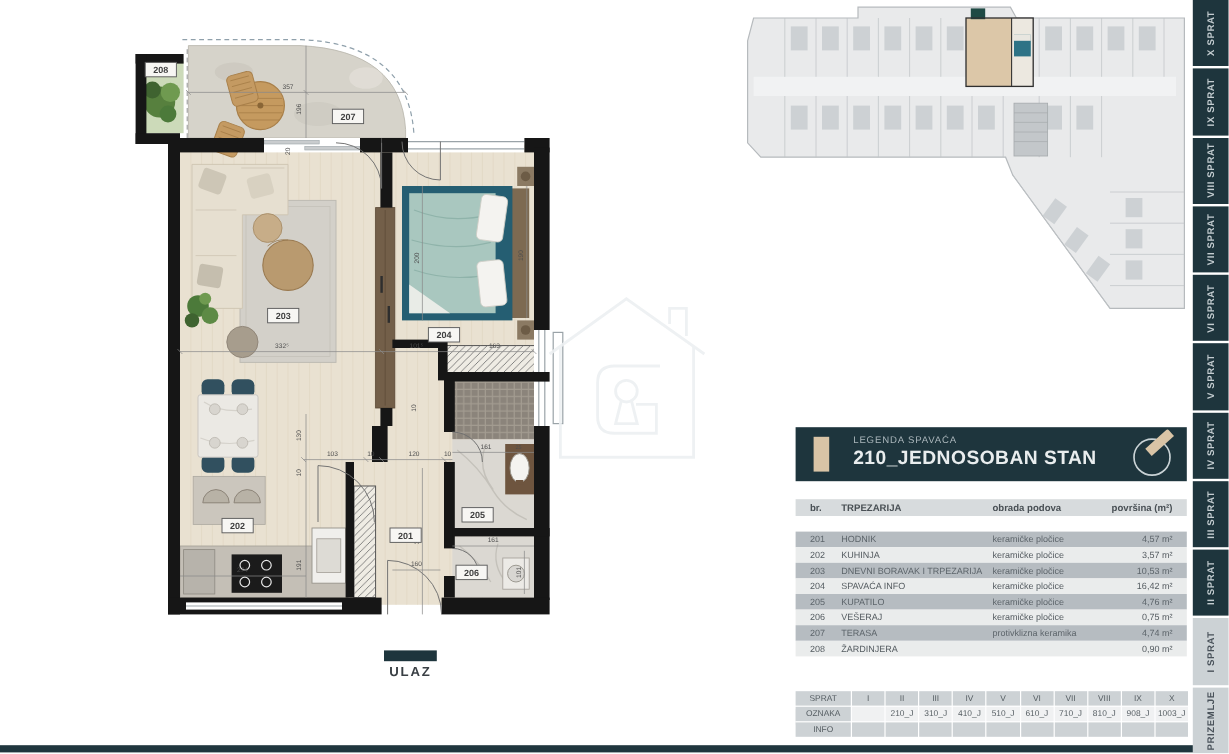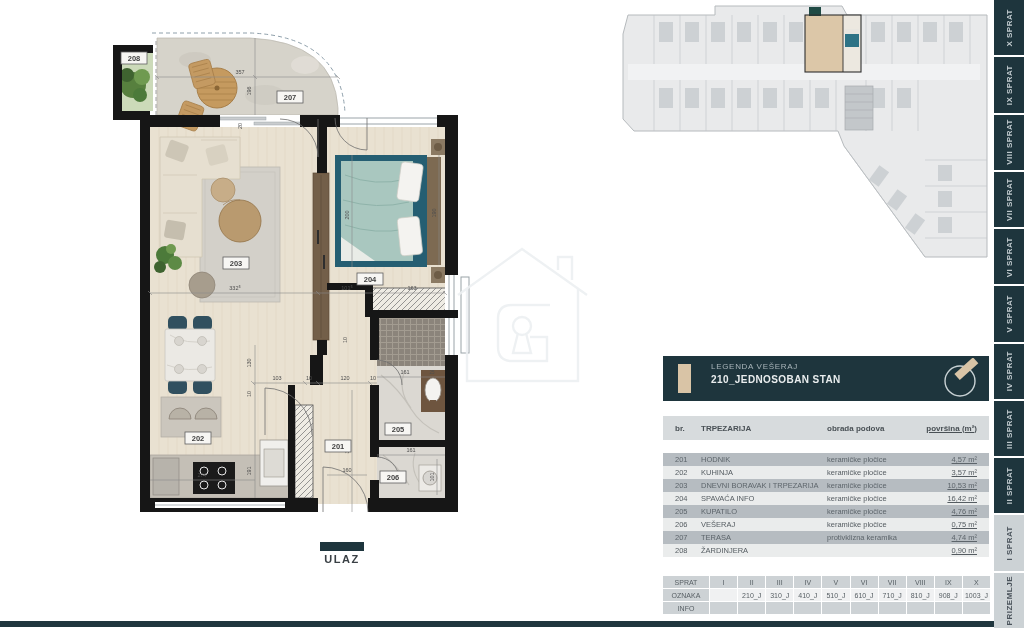--- a/index.html
+++ b/index.html
@@ -8,32 +8,32 @@
     background:#ffffff; font-family:"Liberation Sans", sans-serif;
   }
   svg text { font-family:"Liberation Sans", sans-serif; }
 
   
   .legend-panel { position:absolute; left:663px; top:356px; width:326px; }
   .legend-header { position:relative; height:45px; background:#1e353d; }
   .legend-bar { position:absolute; left:15px; top:8px; width:13px; height:29px; background:#d9c4a6; }
   .legend-titles { position:absolute; left:48px; top:6px; }
   .legend-subtitle { font-size:8px; color:#a9b5ba; letter-spacing:.7px; }
-  .legend-title { font-size:10px; font-weight:bold; color:#e9edee; letter-spacing:.4px; margin-top:3px; }
+  .legend-title { font-size:16px; font-weight:bold; color:#e9edee; letter-spacing:.4px; margin-top:3px; }
   .legend-compass { position:absolute; right:8px; top:2px; }
 
   .legend-table { margin-top:15px; }
   .lt-row { display:grid; grid-template-columns:38px 126px 92px 70px; align-items:center; height:13px; font-size:7.5px; color:#555c61; }
-  .lt-head { background:#d7dbdd; font-weight:bold; height:24px; font-size:8px; color:#495055; }
+  .lt-head { background:#d7dbdd; font-weight:bold; height:14px; font-size:8px; color:#495055; }
   .lt-gap { height:13px; background:#ffffff; }
   .lt-row.odd  { background:#b6bcc1; color:#5d656b; }
   .lt-row.even { background:#eaecec; }
   .lt-total { background:#e5e5e5; font-weight:bold; color:#3d444a;margin-top:44px; }
   .c-br { padding-left:12px; }
-  .c-area { text-align:right; padding-right:12px;text-decoration:underline; }
+  .c-area { text-align:right; padding-right:12px; }
 
   
   .floors-table { position:absolute; left:663px; top:576px; width:327px;
     display:grid; grid-template-columns:46px repeat(10,1fr); gap:1px;
     background:#ffffff; font-size:7px; color:#565e63; }
   .ft-cell { background:#cdd2d5; height:12px; display:flex; align-items:center; justify-content:center; }
   .ft-val  { background:#f0f1f2; }
 
   
   .sidebar { position:absolute; left:994px; top:0; width:30px; height:628px;
@@ -417,21 +417,21 @@
       <path d="M100 62 H62 Q48 62 48 76 V104 Q48 118 62 118 H97 V94 H80"></path>
       <circle cx="72" cy="83" r="9"></circle>
       <path d="M68 90 L63 110 H81 L76 90"></path>
     </g>
   </svg>
 
   <div class="legend-panel">
     <div class="legend-header">
       <div class="legend-bar"></div>
       <div class="legend-titles">
-        <div class="legend-subtitle">LEGENDA VEŠERAJ</div>
+        <div class="legend-subtitle">LEGENDA SPAVAĆA</div>
         <div class="legend-title">210_JEDNOSOBAN STAN</div>
       </div>
       <svg class="legend-compass" width="42" height="42" viewBox="0 0 42 42">
         <circle cx="21" cy="23" r="15" fill="none" stroke="#c9d2d5" stroke-width="1.4"></circle>
         <g transform="rotate(-42 27 11)">
             <rect x="15" y="7" width="25" height="8" fill="#d9c4a6"></rect>
           </g>
       </svg>
     </div>
 

